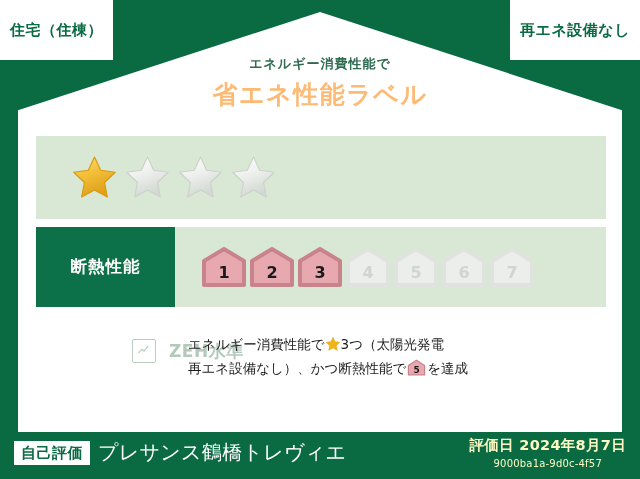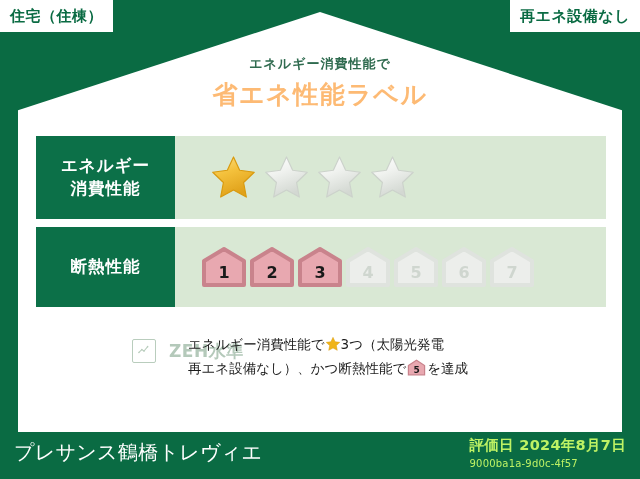--- a/index.html
+++ b/index.html
@@ -22,21 +22,21 @@
   }
 
   
   .corner-tag{
     position:absolute;
     background:#ffffff;
     color:#0a6b43;
     font-weight:bold;
     font-size:15px;
     letter-spacing:0.5px;
-    padding:7px 10px;
+    padding:21px 10px;
     white-space:nowrap;
     line-height:1.2;
     z-index:5;
   }
   .corner-tag.left{ left:0; top:0; }
   .corner-tag.right{ right:0; top:0; }
 
   
   .title-wrap{
     position:absolute;
@@ -201,46 +201,42 @@
     line-height:1.2;
   }
   .building-name{
     color:#ffffff;
     font-size:20px;
     letter-spacing:0.3px;
   }
   .footer-right{
     position:absolute;
     right:14px; top:4px;
-    text-align:left;
-    color:#bef264;
+    text-align:center;
+    color:#fef9c3;
   }
   .eval-date{ font-size:14.5px; font-weight:bold; letter-spacing:0.3px; }
   .eval-id{ font-size:10px; margin-top:3px; letter-spacing:0.2px; font-family:"DejaVu Sans","Liberation Sans",sans-serif; }
 </style>
 </head>
 <body>
 
 <div class="corner-tag left">住宅（住棟）</div>
 <div class="corner-tag right">再エネ設備なし</div>
 
 <div class="house-panel"></div>
 
 <div class="title-wrap">
   <div class="title-sub">エネルギー消費性能で</div>
   <div class="title-main">省エネ性能ラベル</div>
 </div>
 
 <div class="rows">
 
   <div class="metric-row row-energy">
-    <div class="metric-label">
-      <span>エネルギー</span>
-      <span>消費性能</span>
-    </div>
     <div class="metric-value">
       <div class="stars" id="stars">
           <svg viewBox="0 0 48 48" class="star">
             <defs>
               <linearGradient id="sg0" x1="0" y1="0" x2="0.4" y2="1">
                 <stop offset="0%" stop-color="#fbe08a"></stop>
                 <stop offset="45%" stop-color="#f4c13c"></stop>
                 <stop offset="100%" stop-color="#e0a11a"></stop>
               </linearGradient>
             </defs>
@@ -357,19 +353,20 @@
     <div>
       <span>再エネ設備なし）、かつ断熱性能で</span><span class="inline-house"><svg viewBox="0 0 46 42" width="19" height="17" aria-hidden="true">
             <polygon points="3,16 23,3 43,16 43,39 3,39" fill="#e8a8b0" stroke="#c9838c" stroke-width="3"></polygon>
           </svg><span class="n">5</span></span><span>を達成</span>
     </div>
   </div>
 </div>
 
 <div class="footer">
   <div class="footer-left">
+    <span class="self-eval">自己評価</span>
     <span class="building-name">プレサンス鶴橋トレヴィエ</span>
   </div>
   <div class="footer-right">
     <div class="eval-date">評価日 2024年8月7日</div>
     <div class="eval-id">9000ba1a-9d0c-4f57</div>
   </div>
 </div>
 
 </body></html>

